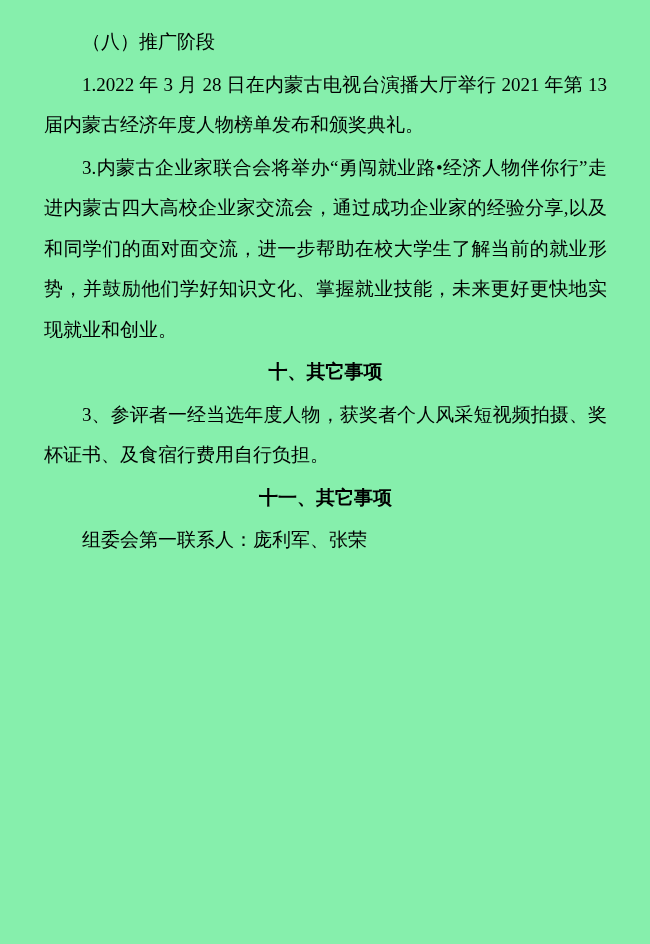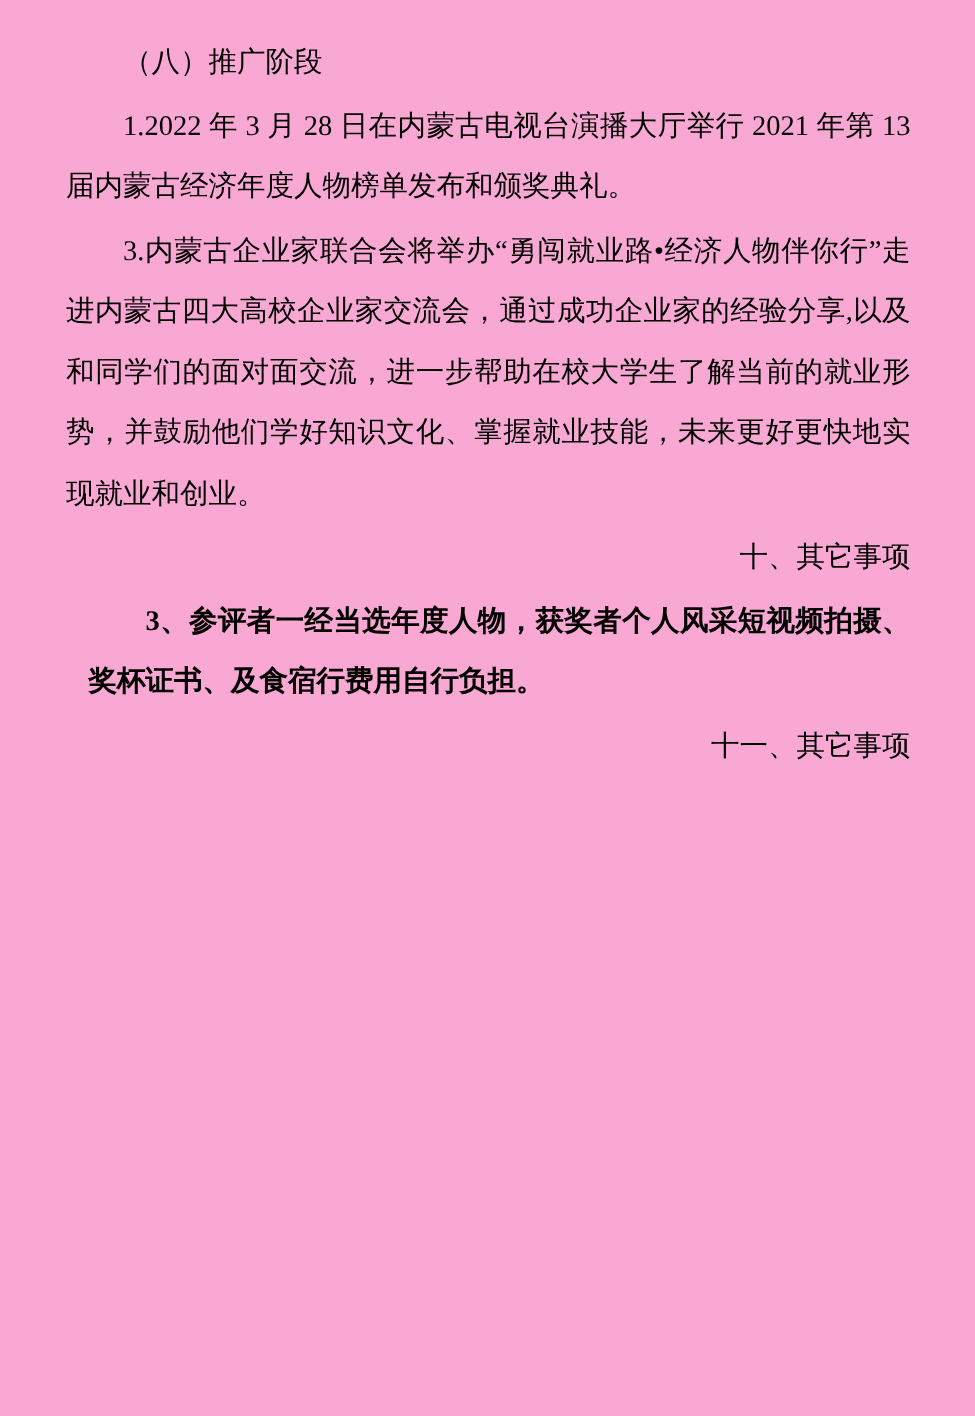--- a/index.html
+++ b/index.html
@@ -4,47 +4,46 @@
 <style>
   html, body {
     margin: 0;
     padding: 0;
     background: #ffffff;
   }
   .page {
     position: relative;
     width: 650px;
     height: 944px;
-    background: #f9a8d4;
+    background: #86efac;
     overflow: hidden;
     font-family: "Liberation Serif", "DejaVu Serif", serif;
     color: #000000;
   }
   .content {
     position: absolute;
     left: 44px;
     top: 22px;
     width: 563px;
   }
   .para {
     margin: 0 0 2px 0;
     font-size: 19px;
     line-height: 40.5px;
     text-align: justify;
     text-indent: 38px;
     word-break: break-word;
   }
   .para.heading {
     text-indent: 0;
-    font-weight: normal;
-    text-align: right;
+    font-weight: bold;
+    text-align: center;
   }
   .para.bold {
-    font-weight: bold;
-    margin-left: 15px;
+    font-weight: normal;
   }
   .para.single {
     text-align: left;
   }
   a.email-link {
     color: #0000ff;
     text-decoration: underline;
   }
 </style>
 </head>
@@ -63,16 +62,17 @@
     <p class="para heading">十、其它事项</p>
 
 
 
     <p class="para bold">3、参评者一经当选年度人物，获奖者个人风采短视频拍摄、奖杯证书、及食宿行费用自行负担。</p>
 
 
     <p class="para heading">十一、其它事项</p>
 
 
+    <p class="para single">组委会第一联系人：庞利军、张荣</p>
 
 
   </div>
 </div>
 
 </body></html>

